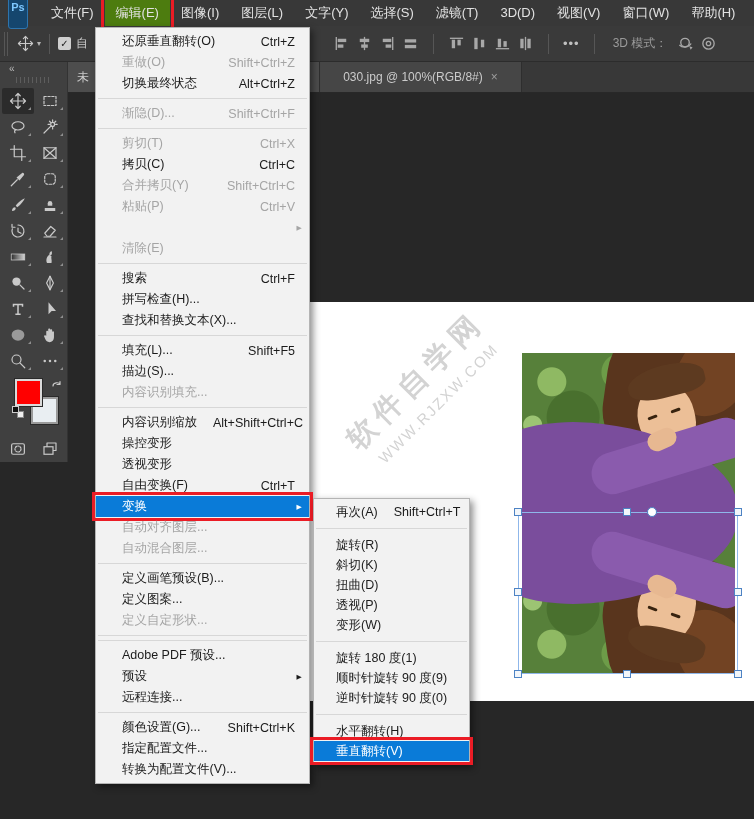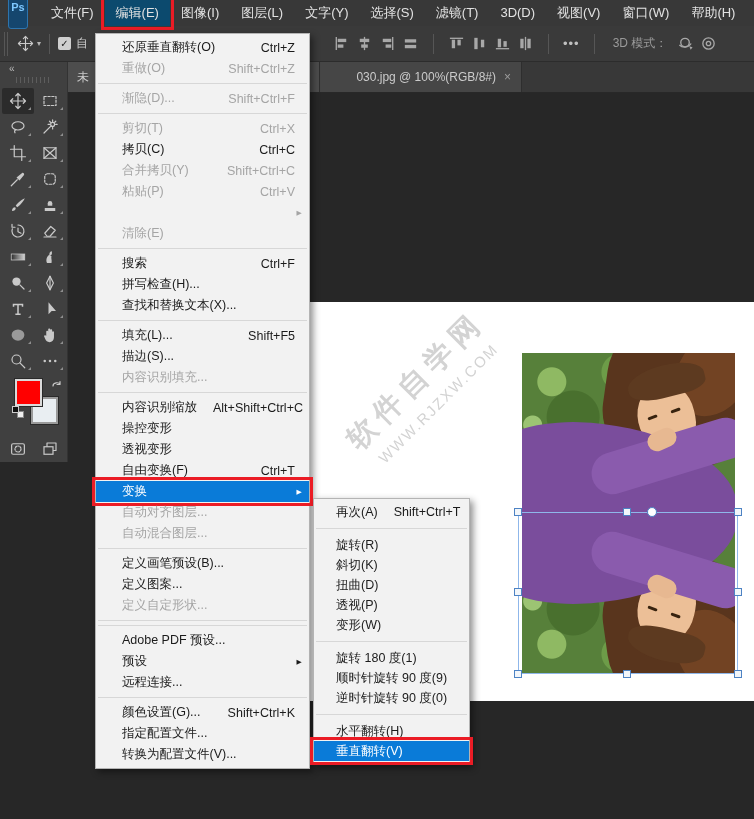--- a/index.html
+++ b/index.html
@@ -3,21 +3,21 @@
 <meta charset="utf-8">
 <style>
   html,body{margin:0;padding:0;background:#111;}
   *{box-sizing:border-box;font-family:"Liberation Sans","DejaVu Sans",sans-serif;}
   .app{position:relative;width:754px;height:819px;overflow:hidden;background:#272727;}
 
   
   .menubar{position:absolute;left:0;top:0;width:754px;height:26px;background:#383838;display:flex;align-items:center;z-index:30;}
   .ps-logo{width:20px;height:32px;margin:0 12px 0 8px;background:#15466e;border:1px solid #2d74ad;border-radius:3px;color:#7ec8ff;font-size:11px;font-weight:bold;text-align:center;line-height:18px;}
   .mb-item{padding:0 11px;line-height:26px;font-size:13px;color:#e2e2e2;white-space:nowrap;text-align:center;}
-  .mb-item.active{background:#0c4a6e;}
+  .mb-item.active{background:#4d7c0f;}
   .annotated{outline:3px solid #eb1c25;outline-offset:1px;}
 
   
   .optionsbar{position:absolute;left:0;top:26px;width:754px;height:36px;background:#3a3a3a;border-bottom:1px solid #2c2c2c;z-index:20;}
   .ob-left{position:absolute;left:0;top:0;height:35px;display:flex;align-items:center;}
   .grip{width:6px;height:24px;margin:0 7px 0 4px;background:repeating-linear-gradient(90deg,#575757 0 1px,transparent 1px 3px);}
   .ob-tool svg{width:17px;height:17px;display:block;}
   .ob-chevron{color:#b5b5b5;font-size:8px;margin-left:3px;}
   .ob-sep{width:1px;height:20px;background:#565656;margin:0 8px;}
   .ob-check{width:13px;height:13px;background:#cfcfcf;border-radius:2px;color:#222;font-size:10px;line-height:13px;text-align:center;}
@@ -29,21 +29,21 @@
   .s{stroke:#c9c9c9;stroke-width:1.6;fill:none;stroke-linecap:round;stroke-linejoin:round;}
   .sa{stroke:#a8a8a8;stroke-width:1.4;fill:none;}
   .fa{fill:#a8a8a8;}
   .f{fill:#c9c9c9;}
 
   
   .tabbar{position:absolute;left:68px;top:62px;width:686px;height:31px;background:#383838;border-bottom:1px solid #282828;z-index:10;}
   .tab{position:absolute;top:0;height:30px;display:flex;align-items:center;font-size:12px;color:#cbcbcb;border-right:1px solid #2e2e2e;}
   .tab1{left:0;width:252px;background:#4d4d4d;padding:0 9px;}
   .tab1 .spacer{flex:1;}
-  .tab2{left:252px;width:202px;background:#464646;padding:0 10px;justify-content:flex-end;}
+  .tab2{left:252px;width:202px;background:#464646;padding:0 10px;justify-content:center;}
   .tab-close{color:#9c9c9c;margin-left:8px;font-size:12px;}
 
   
   .toolpanel{position:absolute;left:0;top:62px;width:68px;height:400px;background:#404040;border-right:1px solid #333;z-index:10;}
   .tp-head{position:relative;height:26px;}
   .tp-collapse{position:absolute;left:9px;top:1px;color:#b9b9b9;font-size:10px;}
   .tp-grip{position:absolute;left:16px;top:15px;width:36px;height:6px;background:repeating-linear-gradient(90deg,#5d5d5d 0 1px,transparent 1px 4px);}
   .tools{display:grid;grid-template-columns:32px 32px;justify-content:center;}
   .tool{height:26px;display:flex;align-items:center;justify-content:center;position:relative;}
   .tool svg{width:18px;height:18px;display:block;}
@@ -92,21 +92,21 @@
 
   .tbox{position:absolute;left:518px;top:512px;width:220px;height:162px;border:1px solid #8fb7ea;z-index:6;}
   .h{position:absolute;width:8px;height:8px;background:#f2f6fa;border:1.5px solid #4d83c4;}
   .h.tl{left:-5px;top:-5px;} .h.tm{left:calc(50% - 5px);top:-5px;} .h.tr{right:-5px;top:-5px;}
   .h.ml{left:-5px;top:calc(50% - 5px);} .h.mr{right:-5px;top:calc(50% - 5px);}
   .h.bl{left:-5px;bottom:-5px;} .h.bm{left:calc(50% - 5px);bottom:-5px;} .h.br{right:-5px;bottom:-5px;}
   .h.ref{left:128px;top:-6px;width:10px;height:10px;border-radius:50%;background:#fff;}
 
   
   .menu{position:absolute;background:#f2f2f2;border:1px solid #b4b4b4;box-shadow:3px 3px 7px rgba(0,0,0,.45);padding:3px 0;z-index:40;}
-  .edit-menu{left:95px;top:33px;width:215px;}
+  .edit-menu{left:95px;top:27px;width:215px;}
   .submenu{left:313px;top:498px;width:157px;z-index:45;}
   .menu-item{height:21px;display:flex;align-items:center;padding:0 14px 0 26px;font-size:12.5px;color:#1b1b1b;position:relative;white-space:nowrap;}
   .submenu .menu-item{height:20px;padding-left:22px;}
   .menu-item.disabled{color:#a5a5a5;}
   .menu-item.highlight{background:#0a7bd8;color:#fff;}
   .mi-label{flex:1;}
   .mi-sc{margin-left:16px;}
   .mi-arrow{position:absolute;right:6px;top:50%;transform:translateY(-50%) scale(.62);font-size:11px;}
   .menu-sep{height:1px;background:#d7d7d7;margin:4px 2px;}
   .submenu .menu-sep{margin:6px 2px;}
@@ -452,20 +452,24 @@
 
   <div class="menu edit-menu" id="edit-menu">
       <div class="menu-item">
         <span class="mi-label">还原垂直翻转(O)</span>
         <span class="mi-sc">Ctrl+Z</span>
       </div>
       <div class="menu-item disabled">
         <span class="mi-label">重做(O)</span>
         <span class="mi-sc">Shift+Ctrl+Z</span>
       </div>
+      <div class="menu-item">
+        <span class="mi-label">切换最终状态</span>
+        <span class="mi-sc">Alt+Ctrl+Z</span>
+      </div>
       <div class="menu-sep"></div>
       <div class="menu-item disabled">
         <span class="mi-label">渐隐(D)...</span>
         <span class="mi-sc">Shift+Ctrl+F</span>
       </div>
       <div class="menu-sep"></div>
       <div class="menu-item disabled">
         <span class="mi-label">剪切(T)</span>
         <span class="mi-sc">Ctrl+X</span>
       </div>

